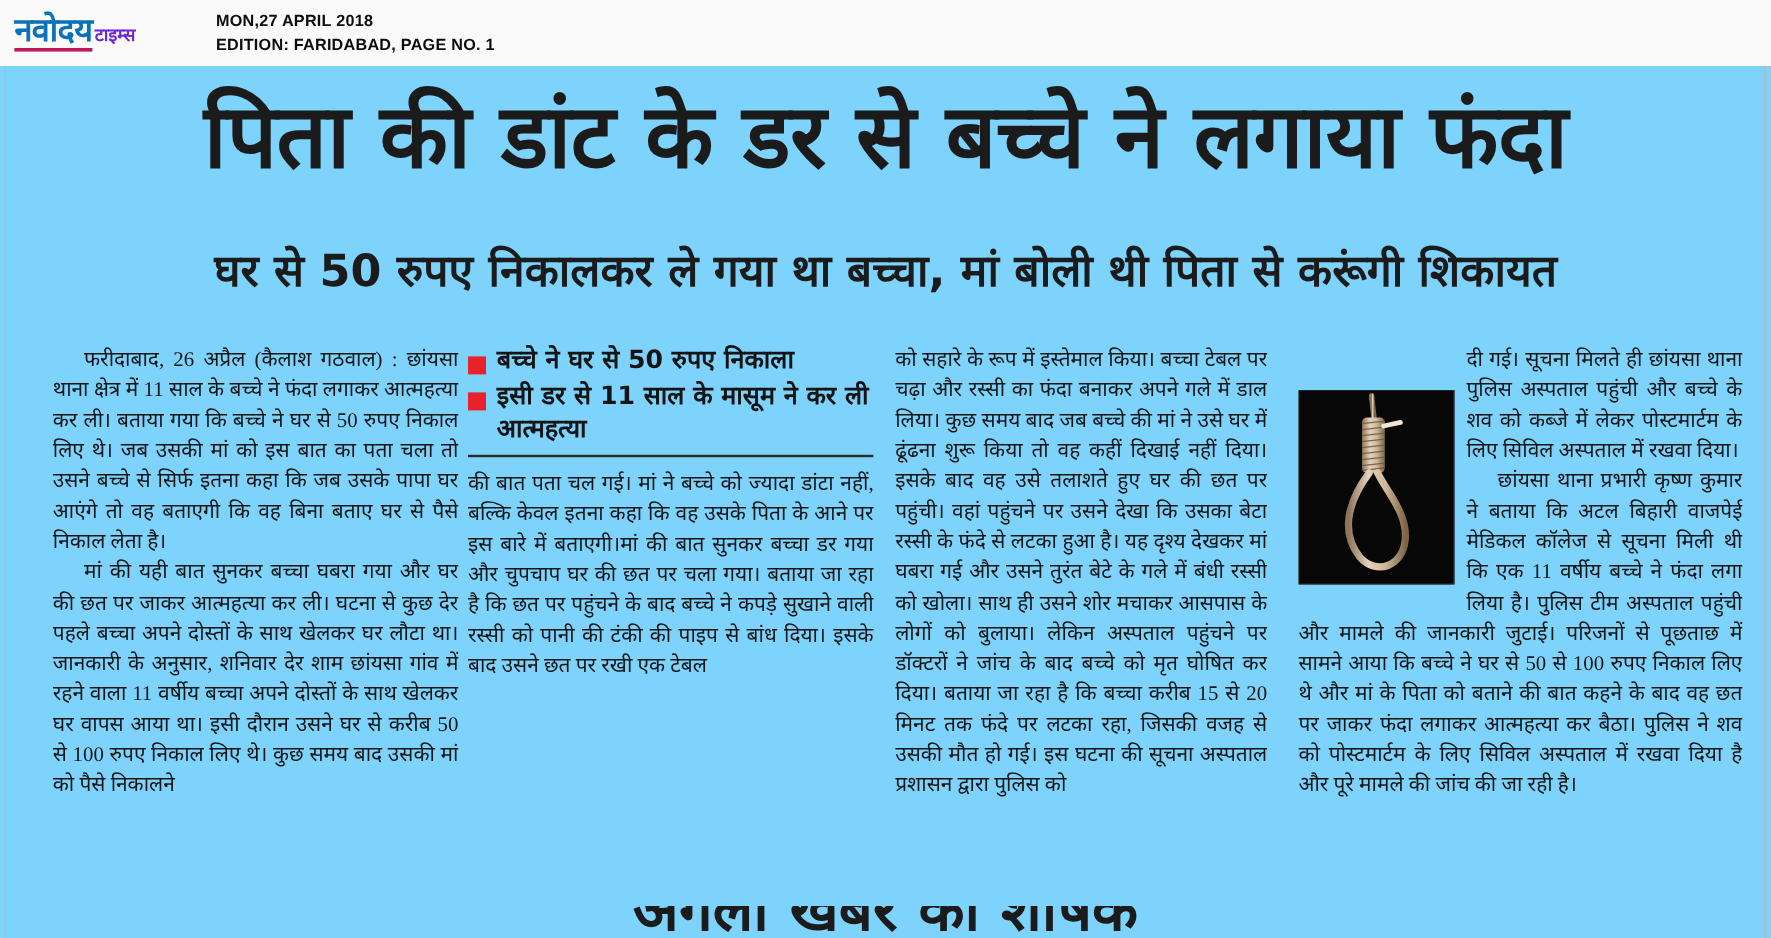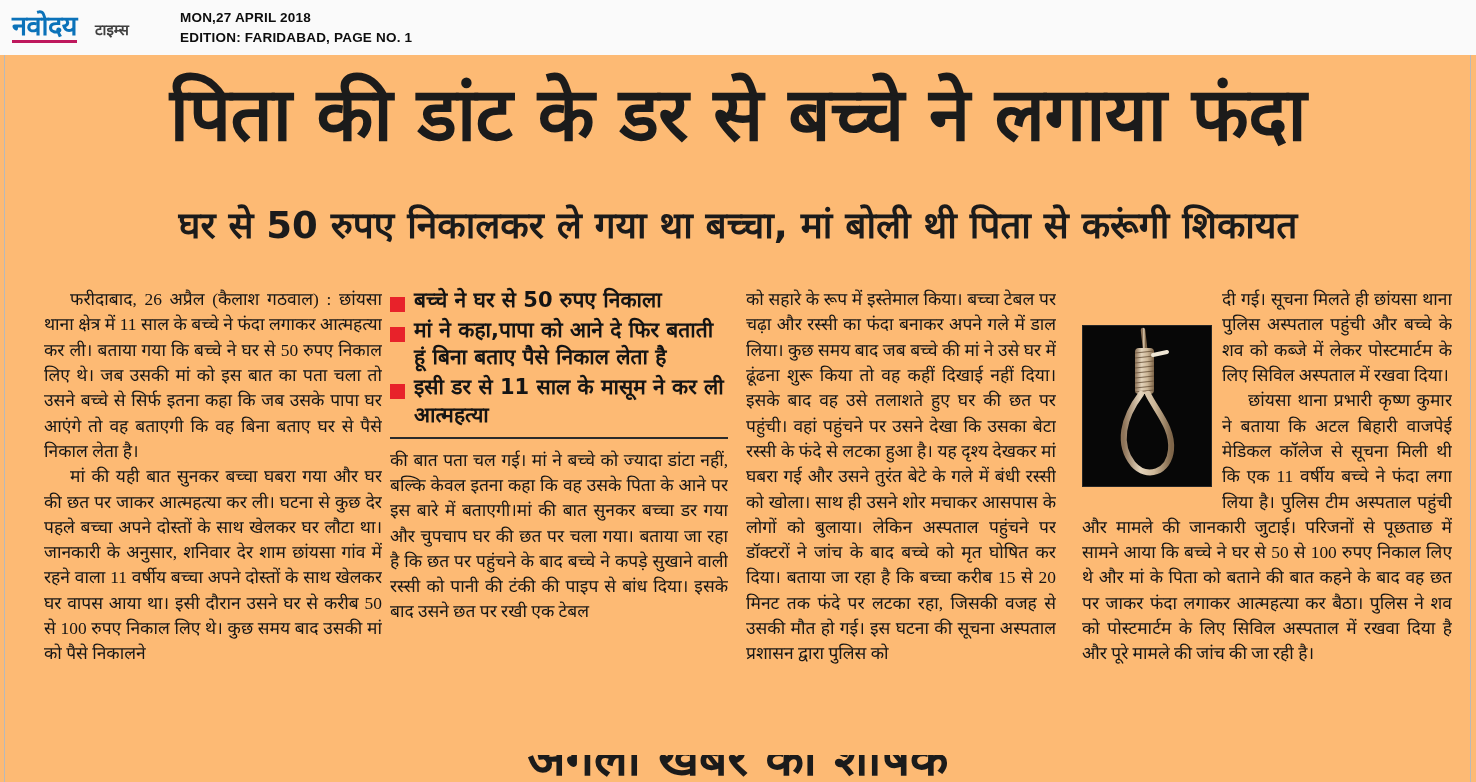--- a/index.html
+++ b/index.html
@@ -45,41 +45,41 @@
     color: #0b72b9;
     letter-spacing: -0.5px;
     line-height: 1;
     border-bottom: 3px solid #be185d;
     padding-bottom: 1px;
   }
   .logo-sub {
     font-family: "DejaVu Sans", sans-serif;
     font-weight: bold;
     font-size: 15px;
-    color: #404040;
-    margin-left: 18px;
+    color: #6d28d9;
+    margin-left: 2px;
     line-height: 1;
   }
   #edition-block {
     margin-left: 18px;
     font-family: "Liberation Sans", sans-serif;
     font-weight: bold;
     font-size: 13.5px;
     color: #0d0d0d;
     line-height: 1.45;
     letter-spacing: 0.2px;
   }
 
   
   #clip {
     position: absolute;
     left: 0; top: 55px;
     width: 1476px;
     height: 727px;
-    background: #fdba74;
+    background: #7dd3fc;
   }
 
   .edge-rule {
     position: absolute;
     top: 0;
     width: 1px;
     height: 727px;
     background: #b9b9b9;
   }
   .edge-rule.left  { left: 4px; }
@@ -231,24 +231,20 @@
       <div class="col" id="col1">
         <p>फरीदाबाद, 26 अप्रैल (कैलाश गठवाल) : छांयसा थाना क्षेत्र में 11 साल के बच्चे ने फंदा लगाकर आत्महत्या कर ली। बताया गया कि बच्चे ने घर से 50 रुपए निकाल लिए थे। जब उसकी मां को इस बात का पता चला तो उसने बच्चे से सिर्फ इतना कहा कि जब उसके पापा घर आएंगे तो वह बताएगी कि वह बिना बताए घर से पैसे निकाल लेता है।</p>
         <p>मां की यही बात सुनकर बच्चा घबरा गया और घर की छत पर जाकर आत्महत्या कर ली। घटना से कुछ देर पहले बच्चा अपने दोस्तों के साथ खेलकर घर लौटा था। जानकारी के अनुसार, शनिवार देर शाम छांयसा गांव में रहने वाला 11 वर्षीय बच्चा अपने दोस्तों के साथ खेलकर घर वापस आया था। इसी दौरान उसने घर से करीब 50 से 100 रुपए निकाल लिए थे। कुछ समय बाद उसकी मां को पैसे निकालने</p>
       </div>
 
       <div class="col" id="col2">
         <div id="bullets">
           <div class="bullet-row">
             <span class="bullet-mark"></span>
             <span class="bullet-text">बच्चे ने घर से 50 रुपए निकाला</span>
-          </div>
-          <div class="bullet-row">
-            <span class="bullet-mark"></span>
-            <span class="bullet-text">मां ने कहा,पापा को आने दे फिर बताती हूं बिना बताए पैसे निकाल लेता है</span>
           </div>
           <div class="bullet-row">
             <span class="bullet-mark"></span>
             <span class="bullet-text">इसी डर से 11 साल के मासूम ने कर ली आत्महत्या</span>
           </div>
           <div id="bullets-rule"></div>
         </div>
         <p class="noindent">की बात पता चल गई। मां ने बच्चे को ज्यादा डांटा नहीं, बल्कि केवल इतना कहा कि वह उसके पिता के आने पर इस बारे में बताएगी।मां की बात सुनकर बच्चा डर गया और चुपचाप घर की छत पर चला गया। बताया जा रहा है कि छत पर पहुंचने के बाद बच्चे ने कपड़े सुखाने वाली रस्सी को पानी की टंकी की पाइप से बांध दिया। इसके बाद उसने छत पर रखी एक टेबल</p>
       </div>
 

